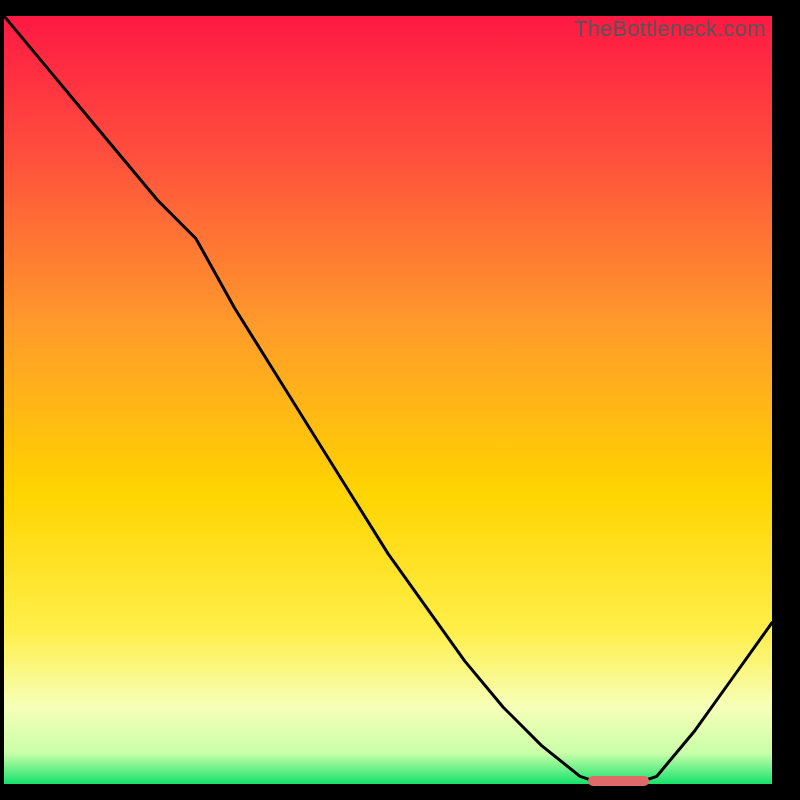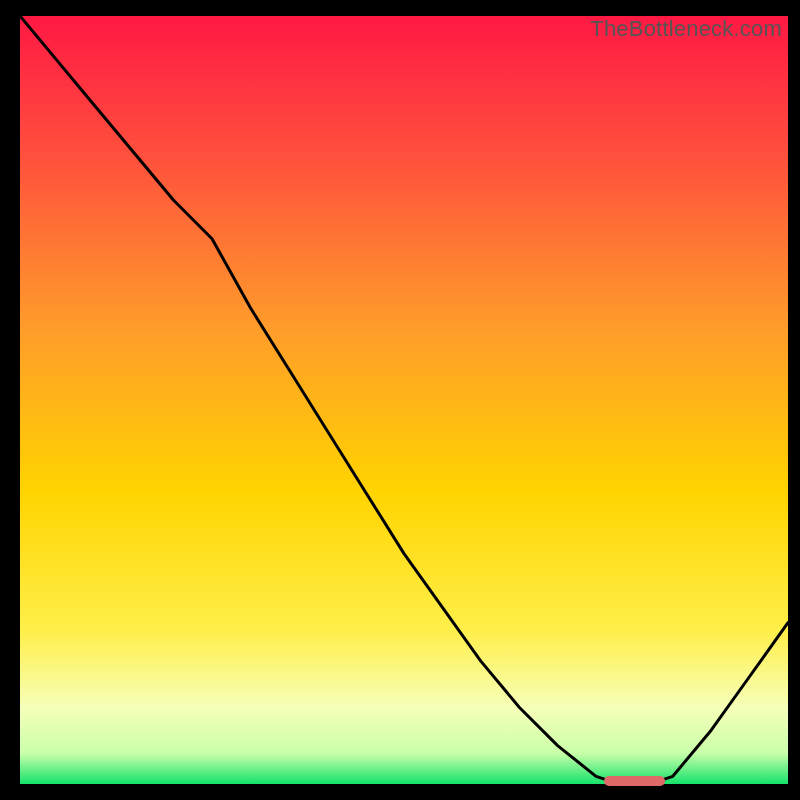--- a/index.html
+++ b/index.html
@@ -6,21 +6,21 @@
     margin: 0;
     padding: 0;
     width: 800px;
     height: 800px;
     background: #000;
     overflow: hidden;
     font-family: Arial, Helvetica, sans-serif;
   }
   .frame {
     position: absolute;
-    left: 20px;
+    left: 4px;
     top: 16px;
     width: 768px;
     height: 614px;
     background: #000;
   }
   .plot {
     position: absolute;
     left: 0;
     top: 0;
     width: 768px;

